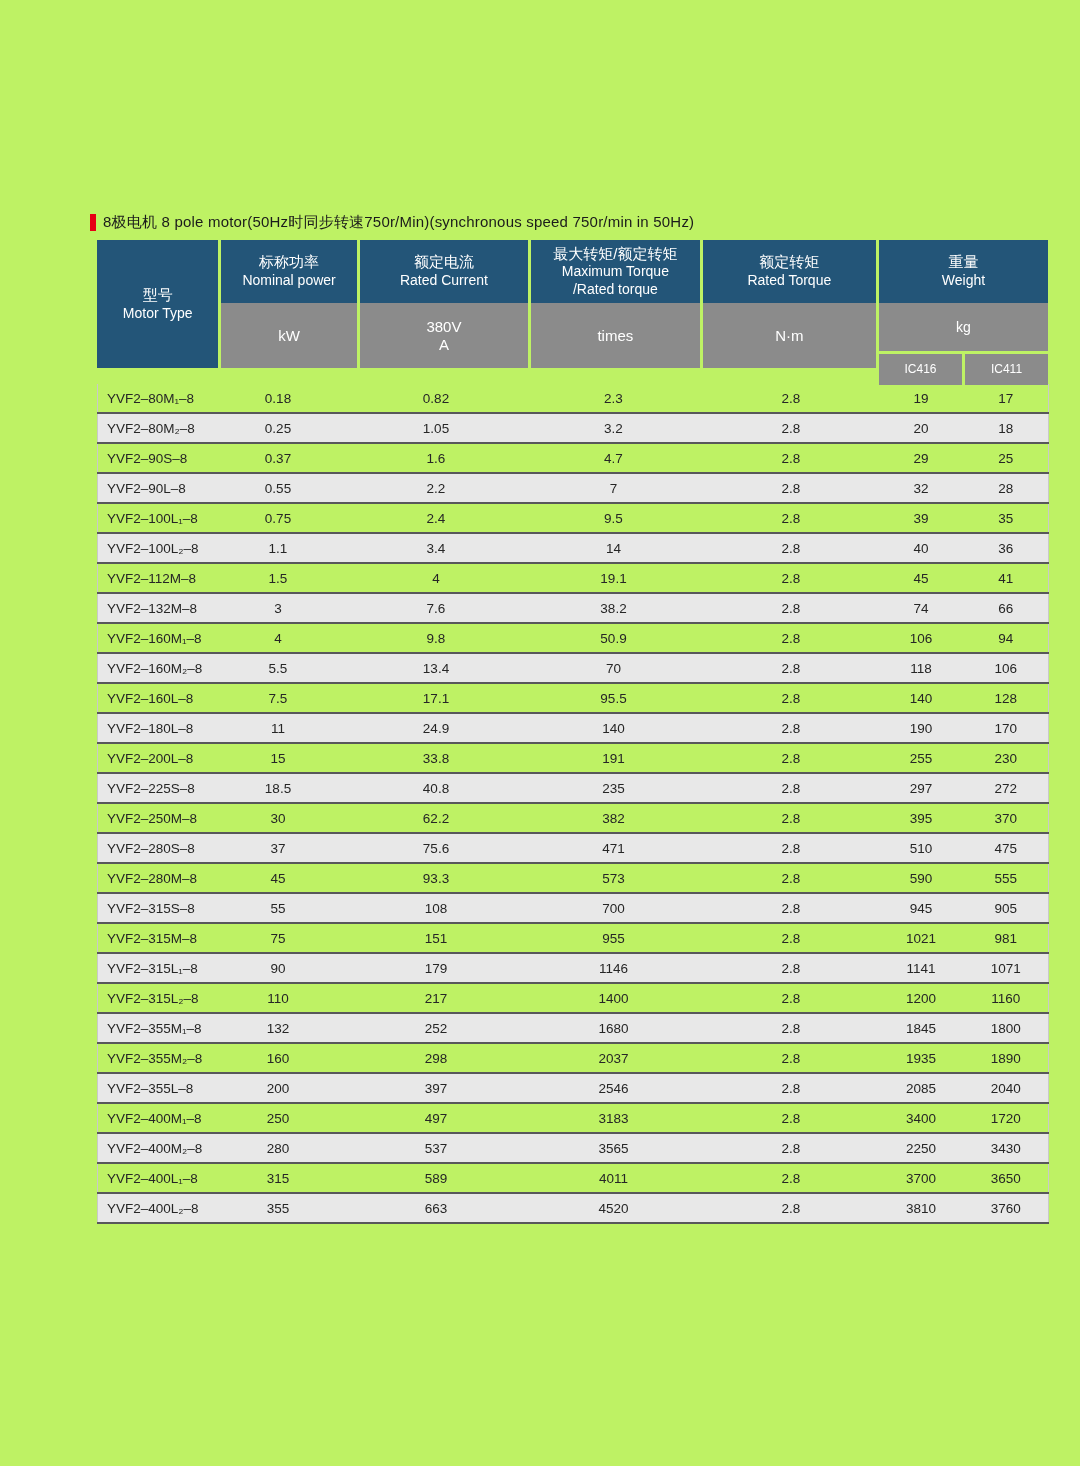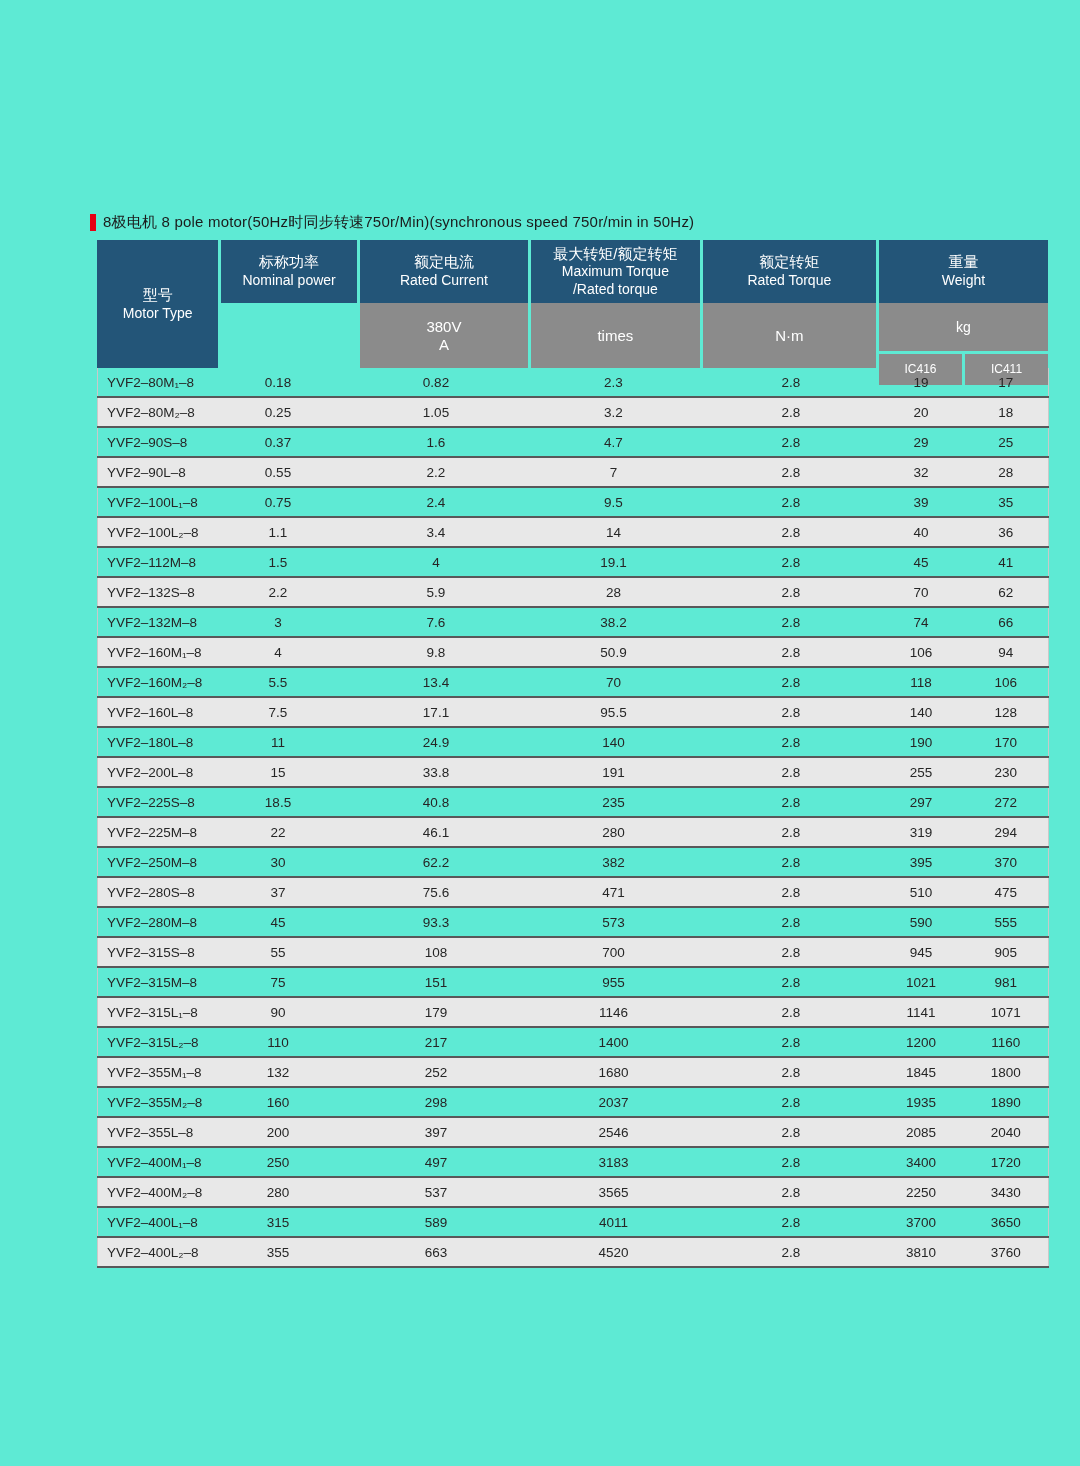--- a/index.html
+++ b/index.html
@@ -4,21 +4,21 @@
 <style>
   html, body {
     margin: 0;
     padding: 0;
     background: #ffffff;
   }
   .page {
     position: relative;
     width: 1080px;
     height: 1466px;
-    background: #5eead4;
+    background: #bef264;
     font-family: "Liberation Sans", "DejaVu Sans", sans-serif;
     color: #222222;
     overflow: hidden;
   }
 
   
   .title-row {
     position: absolute;
     top: 211px;
     left: 90px;
@@ -113,21 +113,21 @@
     height: 31px;
     width: 83px;
     font-size: 12px;
   }
 
   
   table.data {
     border-collapse: collapse;
     width: 951px;
     table-layout: fixed;
-    margin-top: 0;
+    margin-top: 16px;
     border-radius: 6px;
   }
   table.data td {
     height: 28px;
     font-size: 13.5px;
     color: #262626;
     text-align: center;
     vertical-align: middle;
     padding: 0;
     overflow: hidden;
@@ -170,20 +170,21 @@
           <span class="zh">型号</span>
           <span class="en">Motor Type</span>
         </div>
       </div>
 
       <div class="hcol hcol-2">
         <div class="blue-cell">
           <span class="zh">标称功率</span>
           <span class="en">Nominal power</span>
         </div>
+        <div class="gray-cell">kW</div>
       </div>
 
       <div class="hcol hcol-3">
         <div class="blue-cell">
           <span class="zh">额定电流</span>
           <span class="en">Rated Current</span>
         </div>
         <div class="gray-cell">
           <span>380V</span>
           <span>A</span>
@@ -289,29 +290,20 @@
           <tr>
             <td>YVF2–112M–8</td>
             <td>1.5</td>
             <td>4</td>
             <td>19.1</td>
             <td>2.8</td>
             <td>45</td>
             <td>41</td>
           </tr>
           <tr>
-            <td>YVF2–132S–8</td>
-            <td>2.2</td>
-            <td>5.9</td>
-            <td>28</td>
-            <td>2.8</td>
-            <td>70</td>
-            <td>62</td>
-          </tr>
-          <tr>
             <td>YVF2–132M–8</td>
             <td>3</td>
             <td>7.6</td>
             <td>38.2</td>
             <td>2.8</td>
             <td>74</td>
             <td>66</td>
           </tr>
           <tr>
             <td>YVF2–160M₁–8</td>
@@ -361,29 +353,20 @@
           <tr>
             <td>YVF2–225S–8</td>
             <td>18.5</td>
             <td>40.8</td>
             <td>235</td>
             <td>2.8</td>
             <td>297</td>
             <td>272</td>
           </tr>
           <tr>
-            <td>YVF2–225M–8</td>
-            <td>22</td>
-            <td>46.1</td>
-            <td>280</td>
-            <td>2.8</td>
-            <td>319</td>
-            <td>294</td>
-          </tr>
-          <tr>
             <td>YVF2–250M–8</td>
             <td>30</td>
             <td>62.2</td>
             <td>382</td>
             <td>2.8</td>
             <td>395</td>
             <td>370</td>
           </tr>
           <tr>
             <td>YVF2–280S–8</td>

